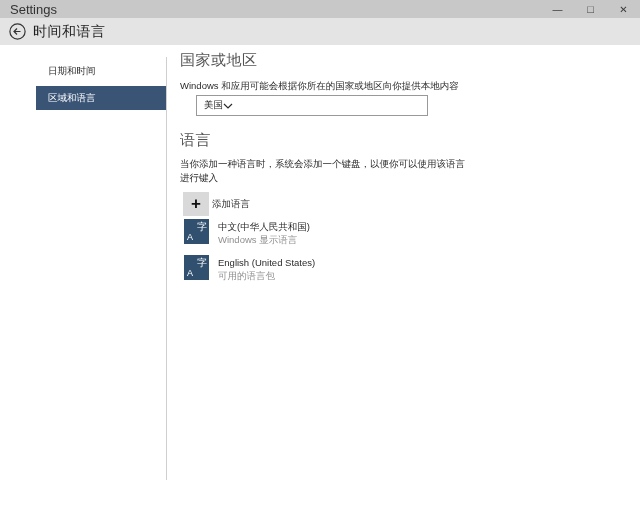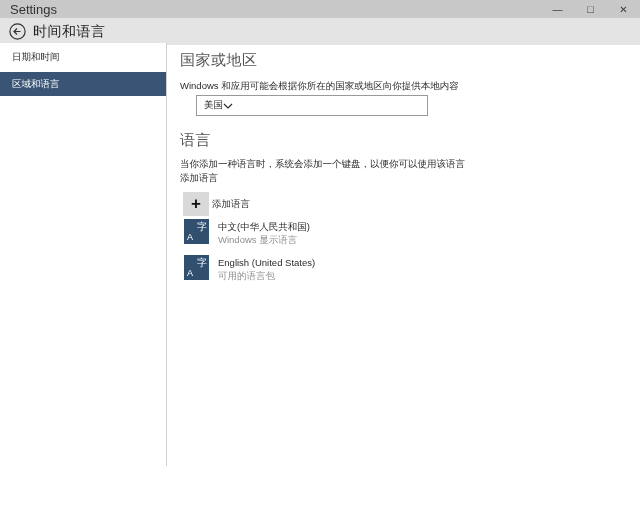--- a/index.html
+++ b/index.html
@@ -49,22 +49,22 @@
   .search-box {
     position: absolute; left: 481px; top: 4px; width: 155px; height: 18px;
     background: #fff; border: 1px solid #a3a3a3;
     font-size: 9px; color: #3c3c3c; padding: 0 5px;
     font-family: "Liberation Sans", "DejaVu Sans", sans-serif;
     outline: none;
   }
 
   
   .sidebar {
-    position: absolute; left: 0; top: 43px; width: 167px; height: 423px;
-    background: #ffffff; border-right: 1px solid #cfcfcf;
+    position: absolute; left: 0; top: 57px; width: 167px; height: 423px;
+    background: #ffffff; border-right: 1px solid #cfcfcf; padding-left: 36px;
   }
   .side-item {
     height: 24px; display: flex; align-items: center;
     padding-left: 12px; font-size: 9.5px; color: #2b2b2b;
     margin-top: 2px; cursor: default;
   }
   .side-item.selected {
     background: #3a5476; color: #ffffff;
     margin-top: 3px;
   }
@@ -155,21 +155,21 @@
       <span>美国</span>
       <span class="chevron">
         <svg width="10" height="6" viewBox="0 0 10 6">
           <path d="M1 1 L5 5 L9 1" fill="none" stroke="#2b2b2b" stroke-width="1.2"></path>
         </svg>
       </span>
     </div>
 
     <div class="section-title" style="left:180px; top:131px;">语言</div>
     <div class="body-text" style="left:180px; top:157px; width:320px;">当你添加一种语言时，系统会添加一个键盘，以便你可以使用该语言
-添加语言</div>
+进行键入</div>
 
     <div class="add-lang">
       <span class="plus-box">+</span>
       <span class="add-label">添加语言</span>
     </div>
 
     <div class="lang-row" style="top:219px;">
       <span class="lang-icon">
         <span class="glyph-zi">字</span>
         <span class="glyph-a">A</span>

